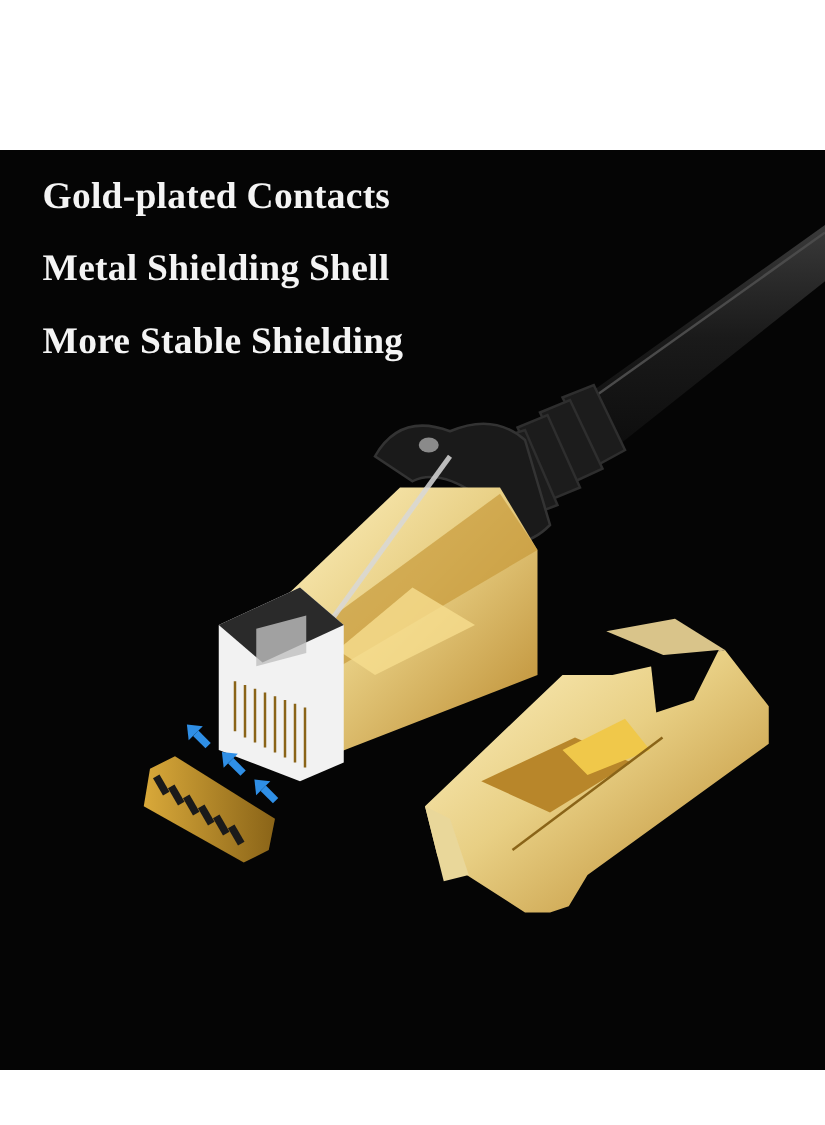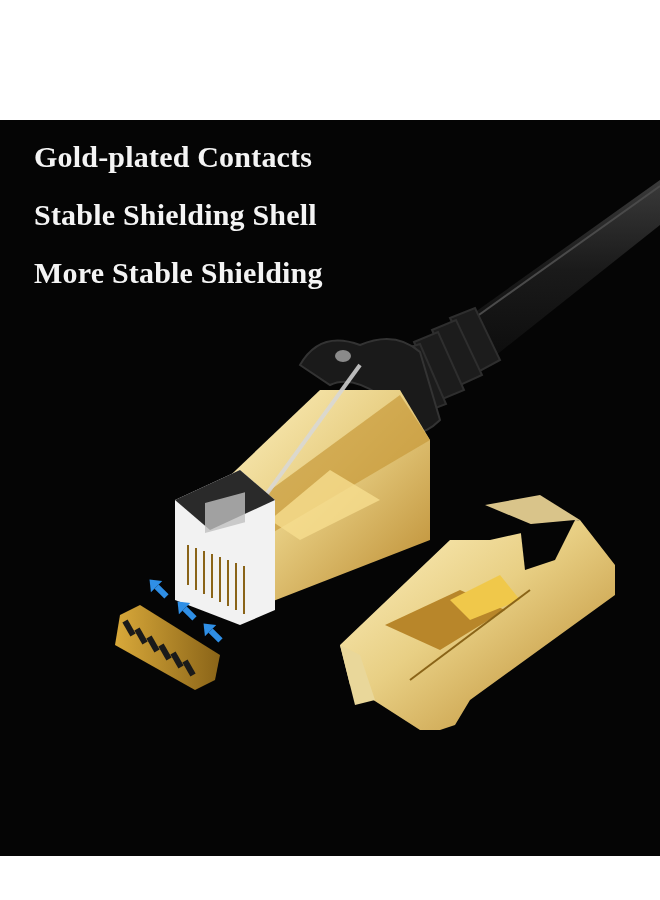--- a/index.html
+++ b/index.html
@@ -12,21 +12,21 @@
     height:58px; white-space:nowrap; letter-spacing:0.2px;
   }
   svg.art { position:absolute; left:0; top:0; }
 </style>
 </head>
 <body>
 
 <div class="panel">
   <ul class="features">
     <li>Gold-plated Contacts</li>
-    <li>Stable Shielding Shell</li>
+    <li>Metal Shielding Shell</li>
     <li>More Stable Shielding</li>
   </ul>
 
   <svg class="art" width="660" height="660" viewBox="0 120 660 660">
     <defs>
       <linearGradient id="gold" x1="0" y1="0" x2="1" y2="1">
         <stop offset="0" stop-color="#fff3c4"></stop>
         <stop offset="0.45" stop-color="#e8cf84"></stop>
         <stop offset="1" stop-color="#b8862a"></stop>
       </linearGradient>

